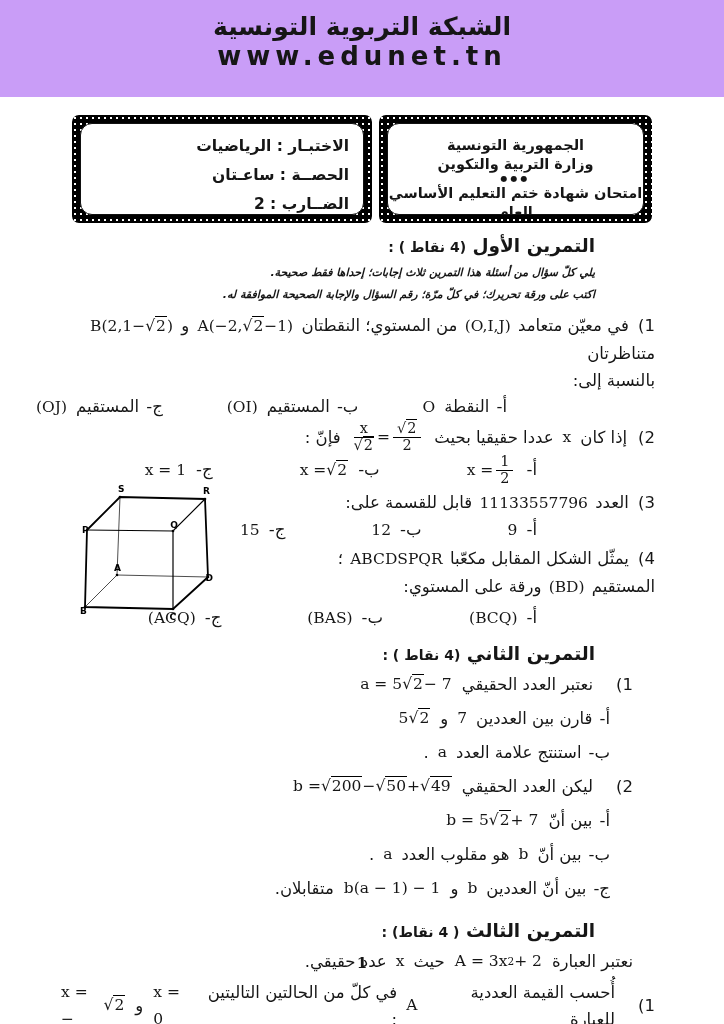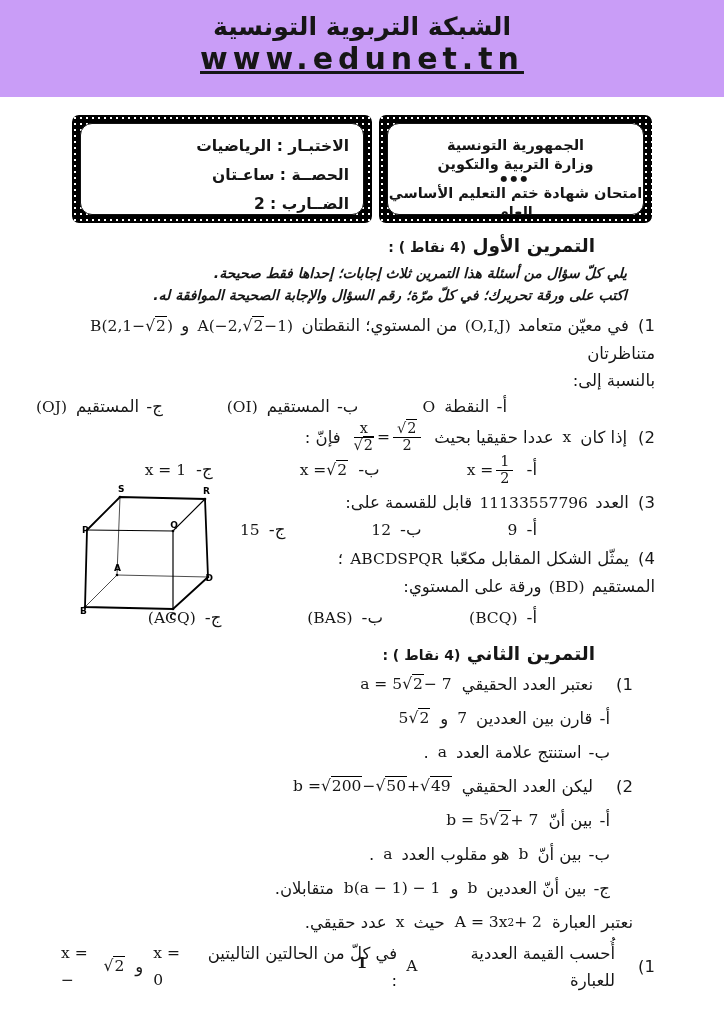--- a/index.html
+++ b/index.html
@@ -9,21 +9,21 @@
     position:relative; width:724px; height:1024px; margin:0 auto;
     background:#ffffff; color:#161616; overflow:hidden; direction:rtl;
   }
 
   
   .banner {
     position:absolute; top:0; left:0; right:0; height:97px;
     text-align:center;
   }
   .banner .site-name { padding-top:12px; font-size:25px; font-weight:bold; letter-spacing:0; }
-  .banner .site-url  { font-size:30px; font-weight:bold; letter-spacing:5px; direction:ltr; font-family:"DejaVu Sans", sans-serif;text-decoration:underline; }
+  .banner .site-url  { font-size:26px; font-weight:bold; letter-spacing:5px; direction:ltr; font-family:"DejaVu Sans", sans-serif; }
 
   
   .boxes-row {
     position:absolute; top:115px; right:72px; left:72px; height:108px;
     display:flex; gap:7px; direction:rtl;
   }
   .fancybox {
     background-color:#000;
     background-image: radial-gradient(circle, #ffffff 1.1px, rgba(255,255,255,0) 1.5px);
     background-size:6px 6px;
@@ -41,21 +41,21 @@
   .box-exam .fancybox-inner { text-align:right; padding:8px 14px 0 0; }
   .box-exam .ln { font-weight:bold; font-size:15.5px; line-height:29px; }
 
   
   .content {
     position:absolute; top:233px; right:69px; left:58px;
     font-size:16.5px; line-height:27px;
   }
   .ex-title { font-weight:bold; font-size:18.5px; line-height:26px; margin-right:60px; }
   .pts { font-size:14px; }
-  .note { font-weight:bold; font-style:italic; font-size:14px; line-height:22px; margin-right:28px; }
+  .note { font-weight:bold; font-style:italic; font-size:11px; line-height:22px; margin-right:60px; }
   .mt2{margin-top:2px} .mt4{margin-top:4px} .mt6{margin-top:6px} .mt10{margin-top:10px} .mt12{margin-top:12px}
   .qline { line-height:27px; }
   .flexline { display:flex; align-items:center; gap:7px; line-height:27px; min-height:34px; flex-wrap:nowrap; }
   .qnum { margin-left:4px; }
   .gapnum { margin-left:16px; }
   .sub { margin-right:45px; }
   .subnum { margin-right:22px; }
 
   .opts { display:flex; direction:rtl; align-items:center; margin-right:148px; gap:62px; line-height:24px; min-height:26px; }
   .opts.wide { gap:84px; margin-right:118px; }
@@ -274,20 +274,24 @@
     </div>
     <div class="flexline sub">
       <span>ج-</span>
       <span>بين أنّ العددين</span>
       <span class="sym">b</span>
       <span>و</span>
       <span class="math">b(a − 1) − 1</span>
       <span>متقابلان.</span>
     </div>
 
+    <div class="ex-title mt12">
+      <span>التمرين الثالث</span>
+      <span class="pts">( 4 نقاط) :</span>
+    </div>
 
     <div class="flexline subnum">
       <span>نعتبر العبارة</span>
       <span class="math">A = 3x<sup>2</sup> + 2</span>
       <span>حيث</span>
       <span class="sym">x</span>
       <span>عدد حقيقي.</span>
     </div>
     <div class="flexline">
       <span class="gapnum">1)</span>

